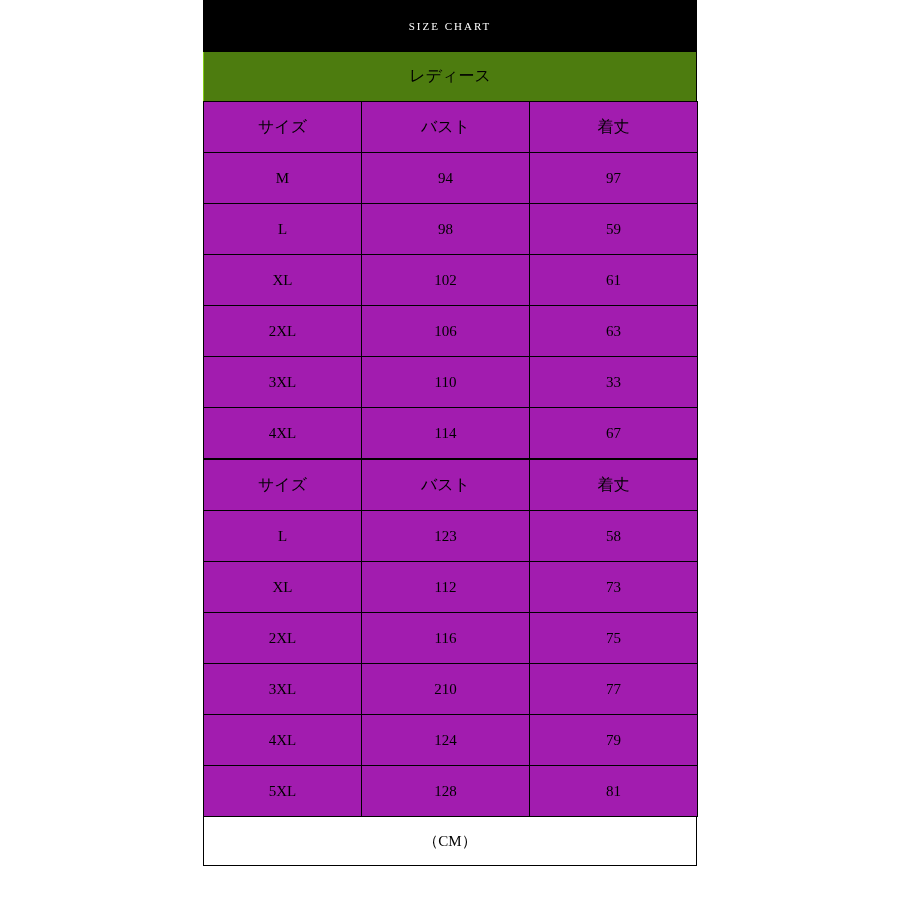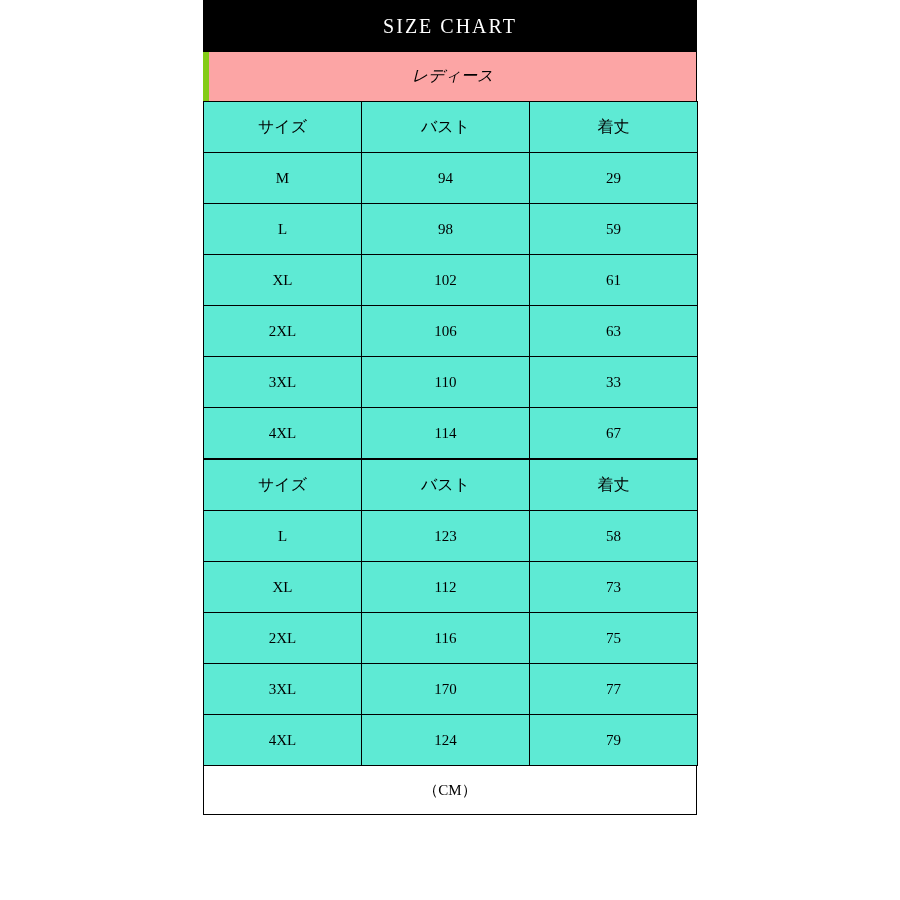--- a/index.html
+++ b/index.html
@@ -29,41 +29,40 @@
     background: #ffffff;
     box-sizing: border-box;
   }
   .title-bar {
     height: 52px;
     background: #000000;
     color: #ffffff;
     display: flex;
     align-items: center;
     justify-content: center;
-    font-size: 20px;
+    font-size: 11px;
     letter-spacing: 2px;
     font-family: "Liberation Serif", serif;
   }
   .section-label {
     height: 49px;
     display: flex;
     align-items: center;
     justify-content: center;
     font-size: 16px;
-    border-left: 6px solid #84cc16;
+    border-left: 1px solid #84cc16;
     border-right: 1px solid #000;
     box-sizing: border-box;
-    background: #fca5a5;
-    font-style: italic;
+    background: #4d7c0f;
   }
   table.size-table {
     border-collapse: collapse;
     width: 494px;
     table-layout: fixed;
-    background: #5eead4;
+    background: #a21caf;
   }
   table.size-table td {
     border: 1px solid #000000;
     height: 50px;
     text-align: center;
     vertical-align: middle;
     font-size: 15px;
     font-family: "Liberation Serif", serif;
     padding: 0;
   }
@@ -106,21 +105,21 @@
         </colgroup>
       <tbody>
         <tr>
           <td class="head">サイズ</td>
           <td class="head">バスト</td>
           <td class="head">着丈</td>
         </tr>
         <tr>
           <td>M</td>
           <td>94</td>
-          <td>29</td>
+          <td>97</td>
         </tr>
         <tr>
           <td>L</td>
           <td>98</td>
           <td>59</td>
         </tr>
         <tr>
           <td>XL</td>
           <td>102</td>
           <td>61</td>
@@ -166,27 +165,32 @@
           <td>112</td>
           <td>73</td>
         </tr>
         <tr>
           <td>2XL</td>
           <td>116</td>
           <td>75</td>
         </tr>
         <tr>
           <td>3XL</td>
-          <td>170</td>
+          <td>210</td>
           <td>77</td>
         </tr>
         <tr>
           <td>4XL</td>
           <td>124</td>
           <td>79</td>
+        </tr>
+        <tr>
+          <td>5XL</td>
+          <td>128</td>
+          <td>81</td>
         </tr>
       </tbody>
     </table>
 
     <div class="unit-row">（CM）</div>
 
   </div>
 </div>
 
 </body></html>

